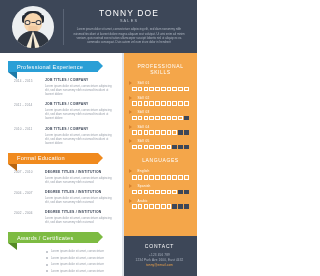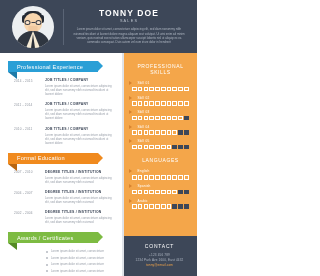--- a/index.html
+++ b/index.html
@@ -175,21 +175,21 @@
 
   .header-text {
     flex: 1 1 auto;
     text-align: center;
     padding-right: 4px;
   }
   .hdr-name {
     color: #ffffff;
     font-size: 8.5px;
     letter-spacing: 1.1px;
-    font-weight: 700;
+    font-weight: 400;
     line-height: 10px;
   }
   .hdr-role {
     color: #b9c0cb;
     font-size: 3.8px;
     letter-spacing: 1.2px;
     margin-top: 1px;
     line-height: 5px;
   }
   .hdr-bio {

